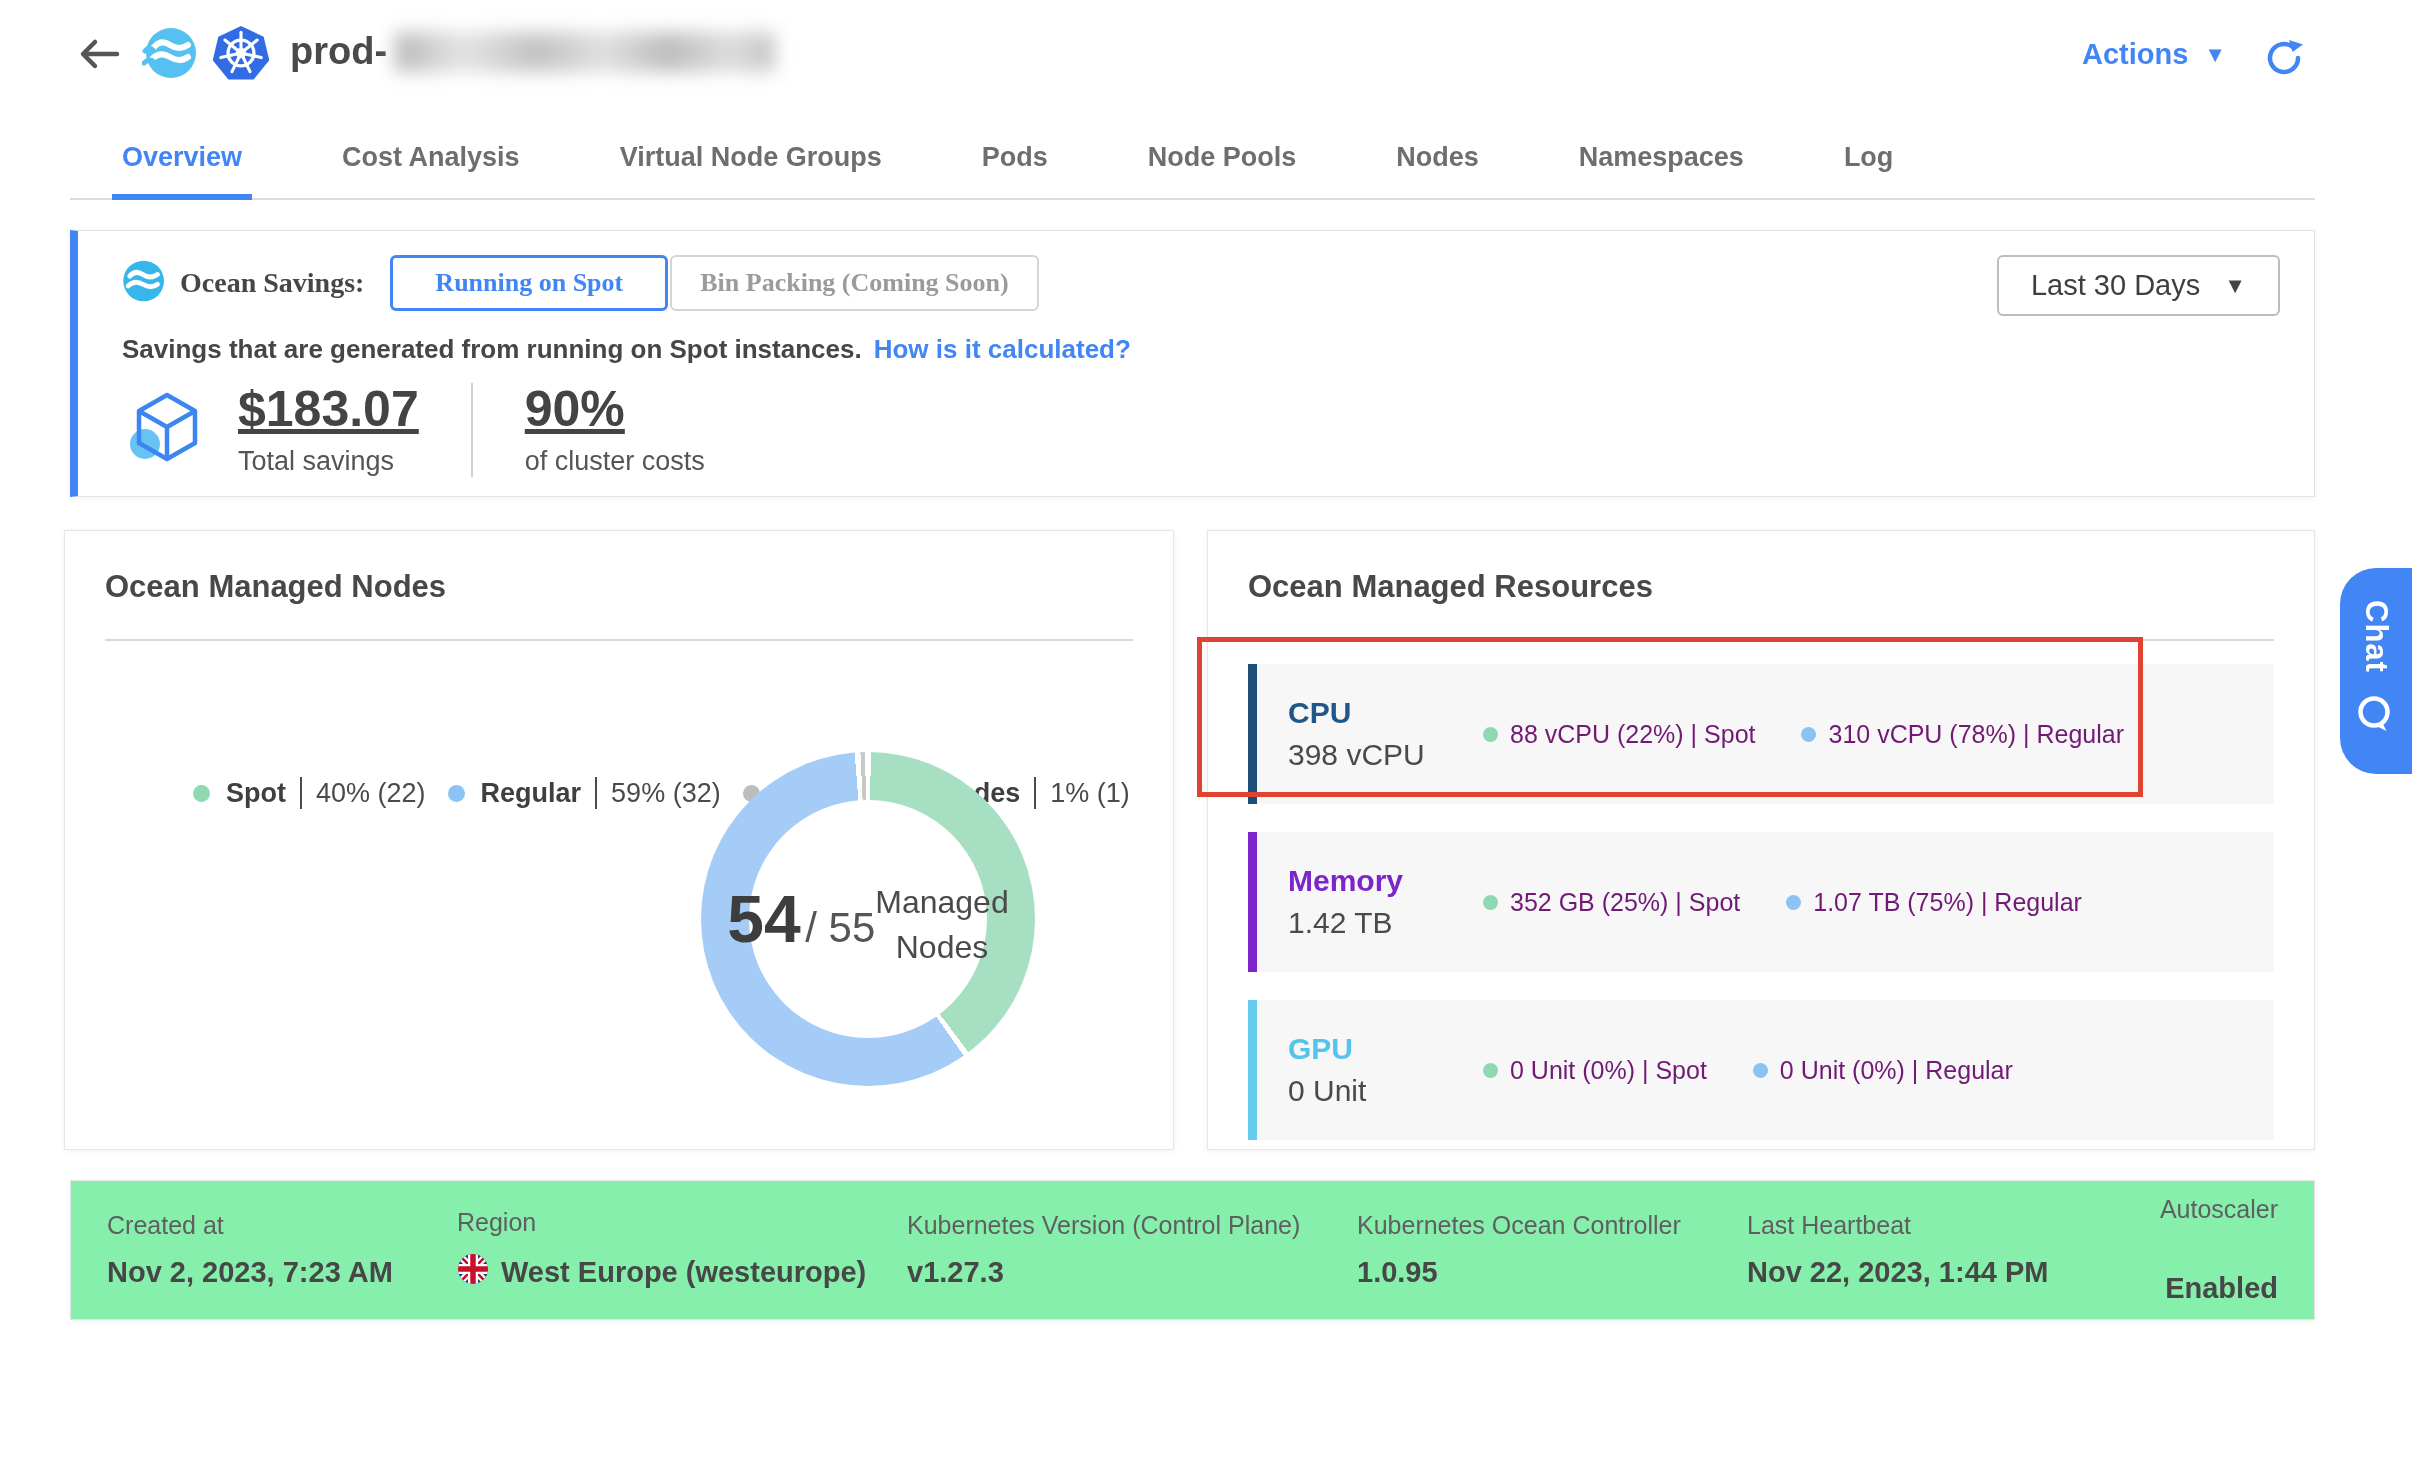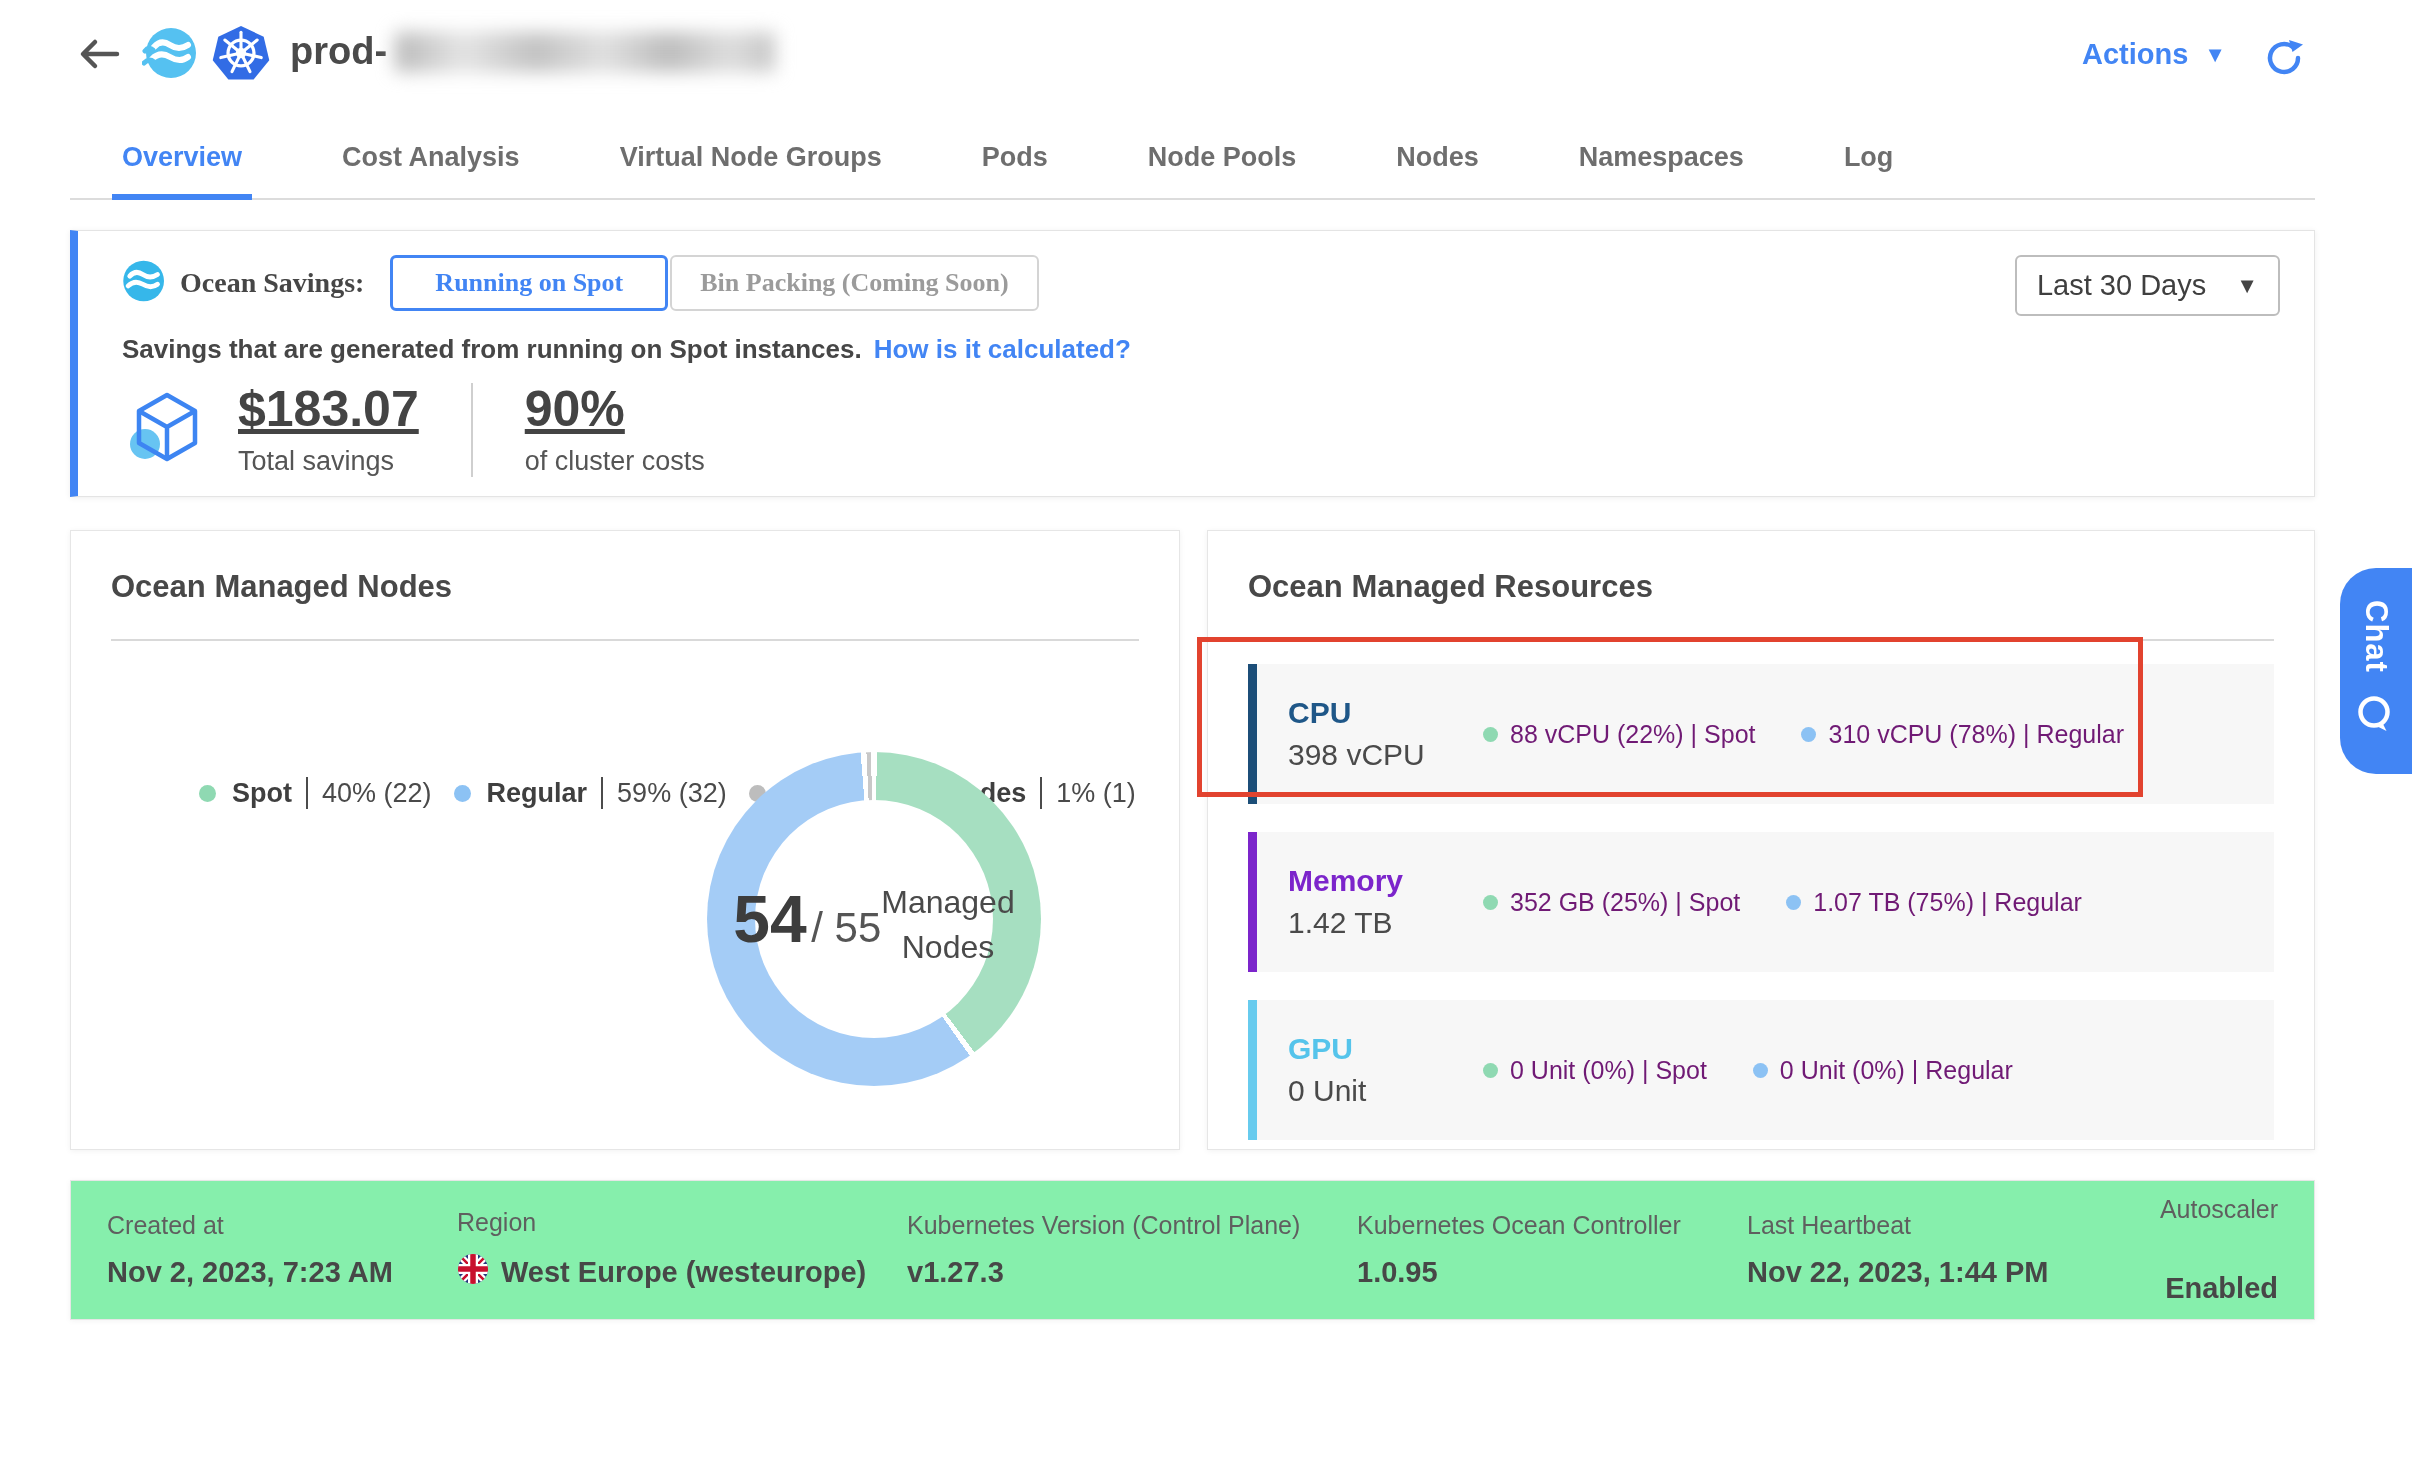--- a/index.html
+++ b/index.html
@@ -35,35 +35,35 @@
              border:1px solid #e4e4e4; border-left:8px solid #4285F4;
              box-shadow:0 1px 6px rgba(0,0,0,.07); }
   .savings-row1 { position:absolute; left:42px; top:24px; display:flex; align-items:center;font-family:Liberation Serif, serif; }
   .savings-label { font-size:28px; font-weight:700; color:#464646; margin-left:16px; }
   .toggle-group { display:flex; align-items:stretch; margin-left:26px; }
   .toggle-btn { font-size:26px; font-weight:700; padding:10px 42px; border-radius:6px; background:#fff;
                 cursor:pointer; display:flex; align-items:center; white-space:nowrap; }
   .toggle-btn.active { border:3px solid #4285F4; color:#4285F4; z-index:1; }
   .toggle-btn.disabled { border:2px solid #d4d4d4; color:#9b9b9b; margin-left:2px; padding:10px 28px; }
   .period-select { position:absolute; right:34px; top:24px; border:2px solid #bdbdbd; border-radius:6px;
-                   padding:12px 20px; display:flex; align-items:center; gap:30px; font-size:29px; color:#3f3f3f;
+                   padding:12px 32px; display:flex; align-items:center; gap:24px; font-size:29px; color:#3f3f3f;
                    cursor:pointer; background:#fff; }
   .period-caret { font-size:22px; color:#444; }
   .savings-desc { position:absolute; left:44px; top:103px; font-size:26px; font-weight:700; color:#464646; }
   .savings-link { color:#4285F4; font-weight:700; margin-left:12px; cursor:pointer; text-decoration:none; }
   .savings-metrics { position:absolute; left:48px; top:152px; display:flex; align-items:center; }
   .metric { display:flex; flex-direction:column; }
   .metric-value { font-size:50px; font-weight:700; color:#444; line-height:1.05;text-decoration:underline; }
   .metric-label { font-size:27px; color:#555; margin-top:10px; }
   .metric-divider { width:2px; height:94px; background:#cfcfcf; margin:0 52px; }
   .cube-icon { margin-right:30px; }
 
   
   .card { position:absolute; background:#fff; border:1px solid #e6e6e6; box-shadow:0 1px 6px rgba(0,0,0,.06); }
-  .card-nodes { left:70px; top:530px; width:1110px; height:620px; }
+  .card-nodes { left:64px; top:530px; width:1110px; height:620px; }
   .card-resources { left:1207px; top:530px; width:1108px; height:620px; }
   .card-title { position:absolute; left:40px; top:38px; font-size:31px; font-weight:700; color:#484848; }
   .card-divider { position:absolute; left:40px; right:40px; top:108px; height:2px; background:#d9d9d9; }
 
   
   .legend { position:absolute; left:128px; top:246px; display:flex; flex-direction:row; gap:22px; }
   .legend-item { display:flex; align-items:center; }
   .dot { width:17px; height:17px; border-radius:50%; flex:0 0 auto; }
   .legend-name { font-size:27px; font-weight:700; color:#3f3f3f; margin-left:16px; white-space:nowrap; }
   .legend-sep { width:2px; height:32px; background:#4b4b4b; margin:0 14px; }

